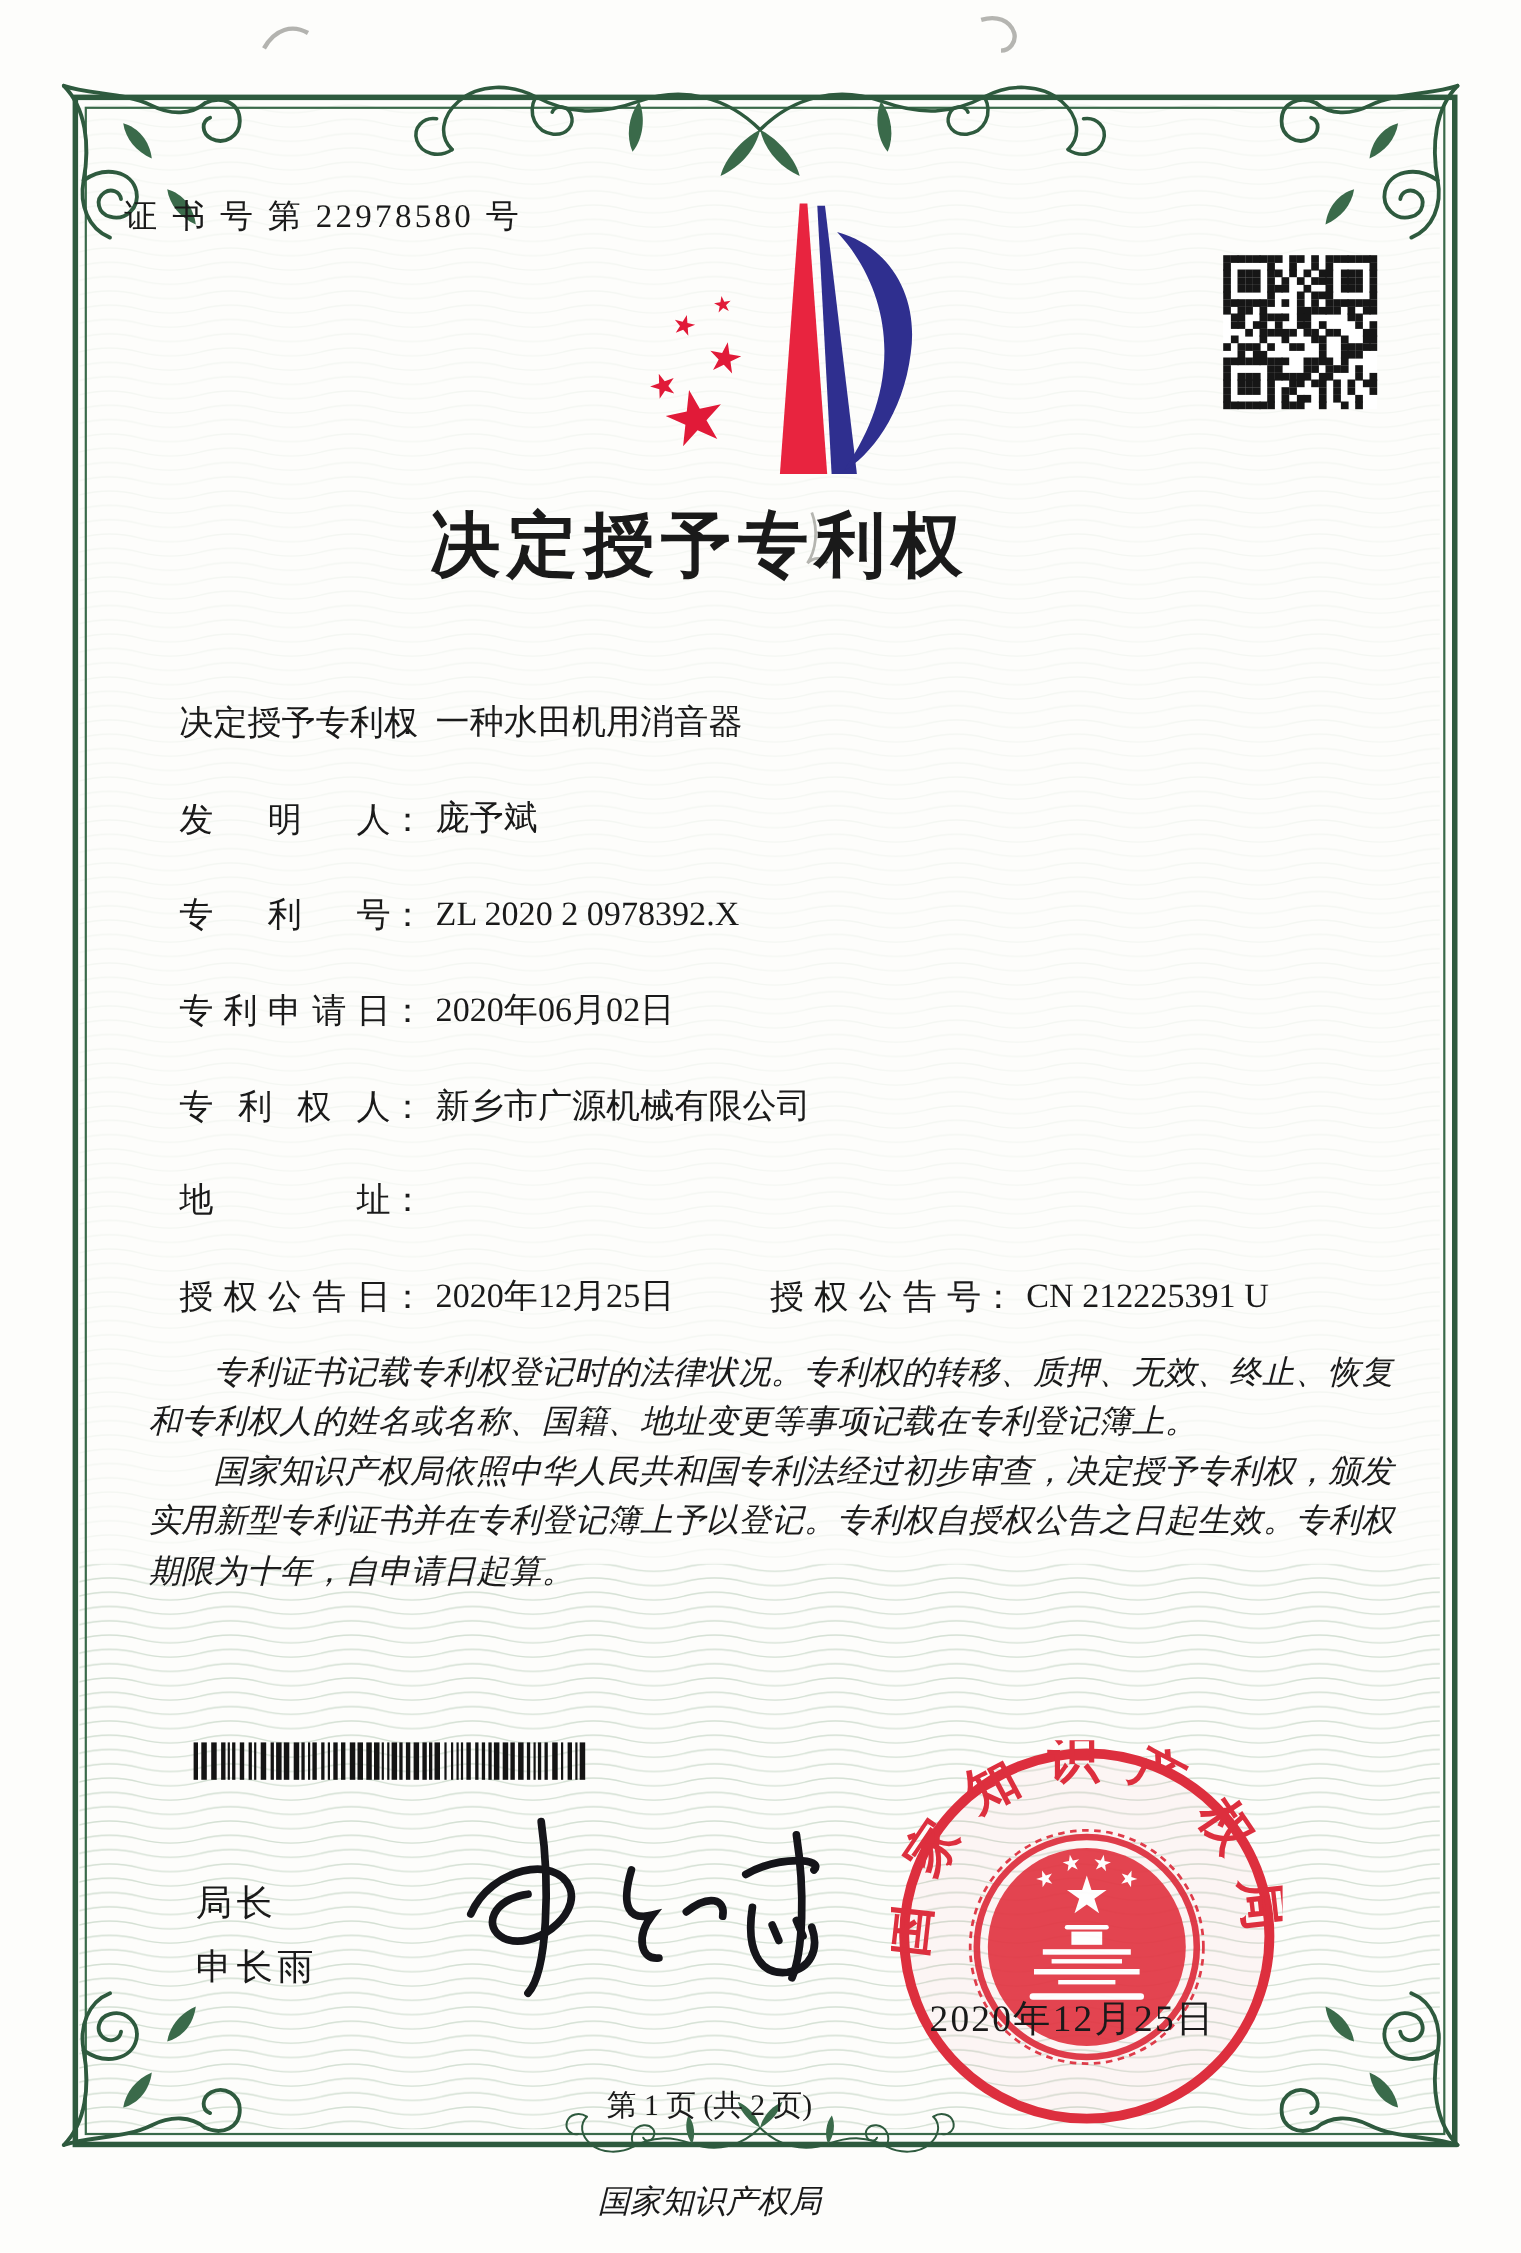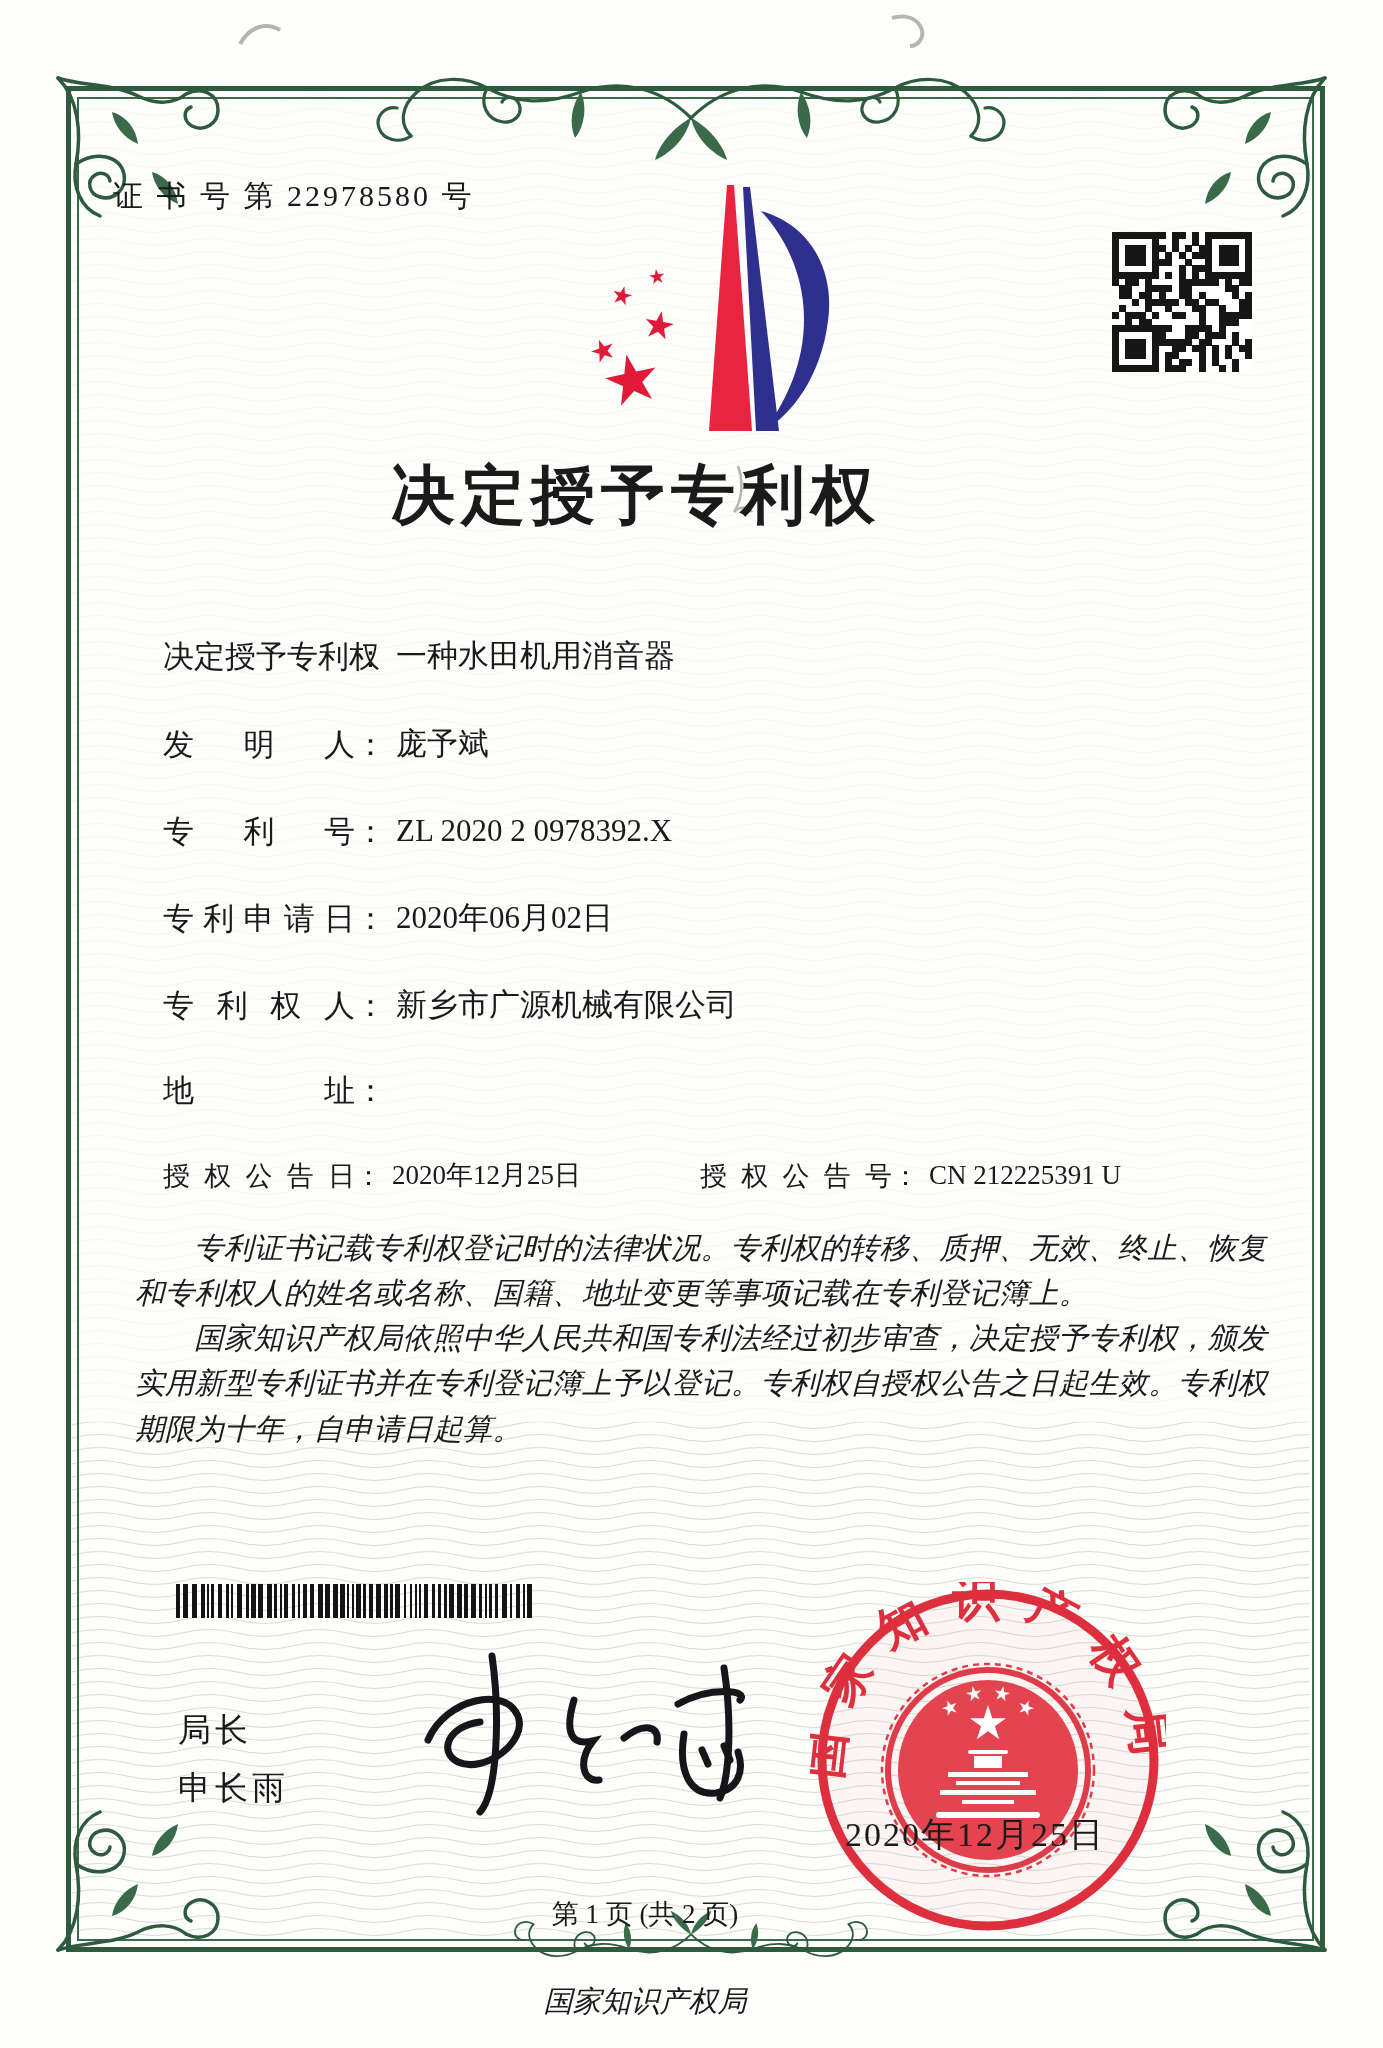--- a/index.html
+++ b/index.html
@@ -17,21 +17,21 @@
   .qr{position:absolute;left:1112px;top:232px;width:140px;height:140px;background:#fff;z-index:3;}
   .qr i{position:absolute;background:#161616;}
   .logo{position:absolute;left:575px;top:183px;z-index:3;}
   .title{position:absolute;left:66px;top:452px;width:1140px;text-align:center;font-size:64px;
          font-weight:700;letter-spacing:6px;z-index:3;}
   .field-row{position:absolute;left:163px;display:flex;align-items:flex-start;font-size:31px;z-index:3;}
   .flabel{display:inline-block;width:192px;text-align:justify;text-align-last:justify;white-space:nowrap;}
   .fcolon{display:inline-block;margin:0 2px 0 0;}
   .fvalue{display:inline-block;margin-left:8px;line-height:1.32;}
   .fvalue.addr{width:795px;}
-  .grant-group{position:absolute;display:flex;font-size:27px;z-index:3;}
+  .grant-group{position:absolute;display:flex;font-size:31px;z-index:3;}
   .grant-group .flabel{width:192px;}
   .paras{position:absolute;left:135px;top:1226px;width:1158px;font-size:29.5px;line-height:1.53;
          font-style:italic;color:#1b1b1b;z-index:3;letter-spacing:0.3px;}
   .paras p{margin:0;text-indent:2em;}
   .barcode{position:absolute;left:176px;top:1584px;width:356px;height:34px;z-index:3;}
   .barcode i{position:absolute;top:0;bottom:0;background:#141414;}
   .chief-title{position:absolute;left:178px;top:1708px;font-size:33px;letter-spacing:4px;z-index:3;}
   .chief-name{position:absolute;left:178px;top:1766px;font-size:33px;letter-spacing:4px;z-index:3;}
   .signature{position:absolute;left:388px;top:1642px;z-index:3;}
   .seal{position:absolute;left:810px;top:1582px;z-index:4;}

